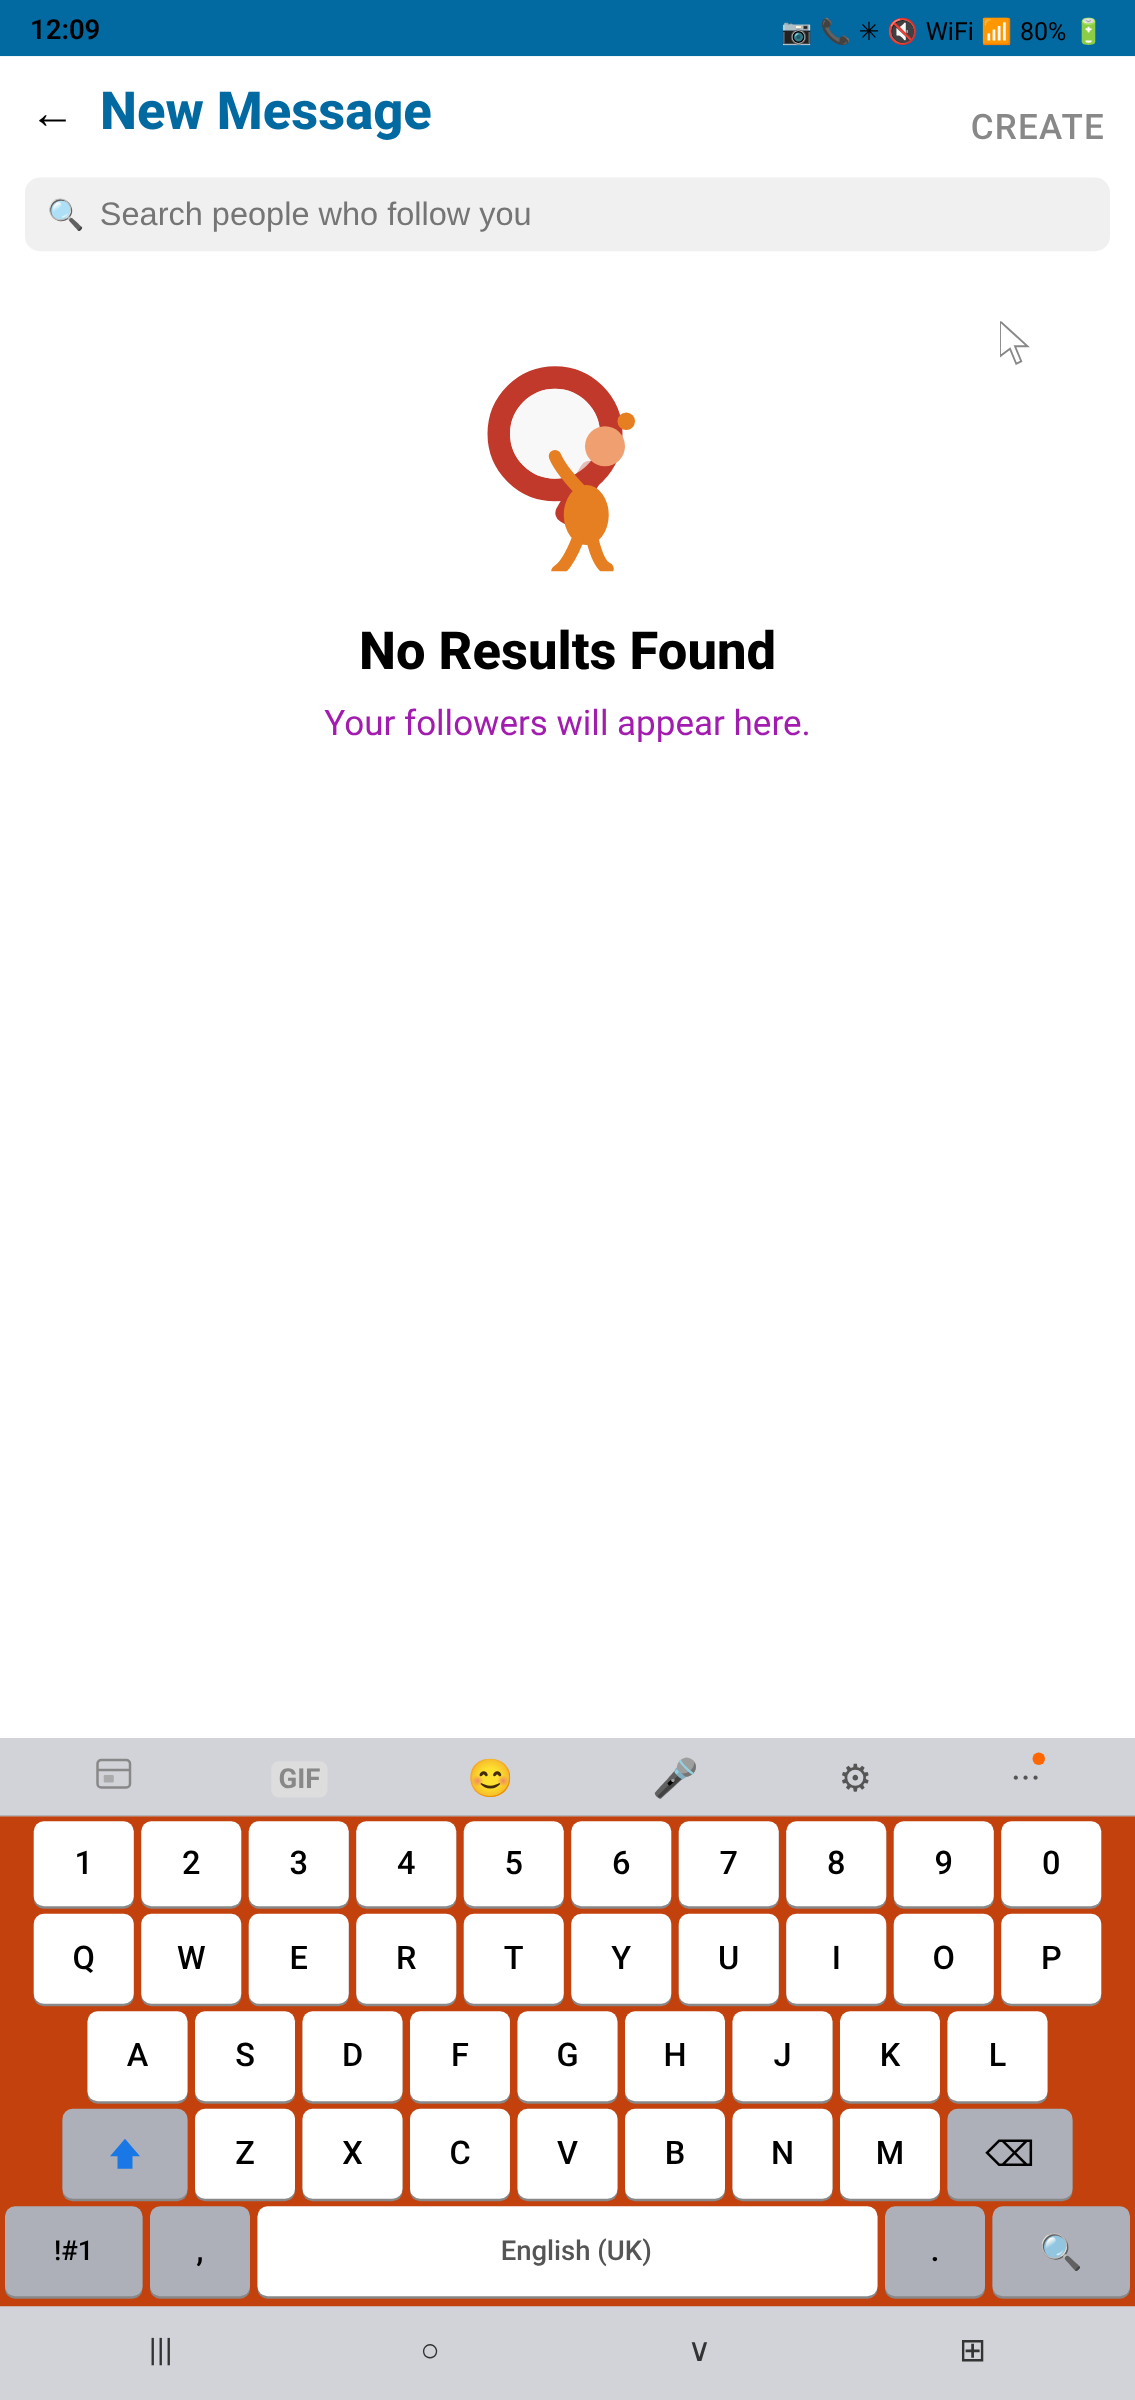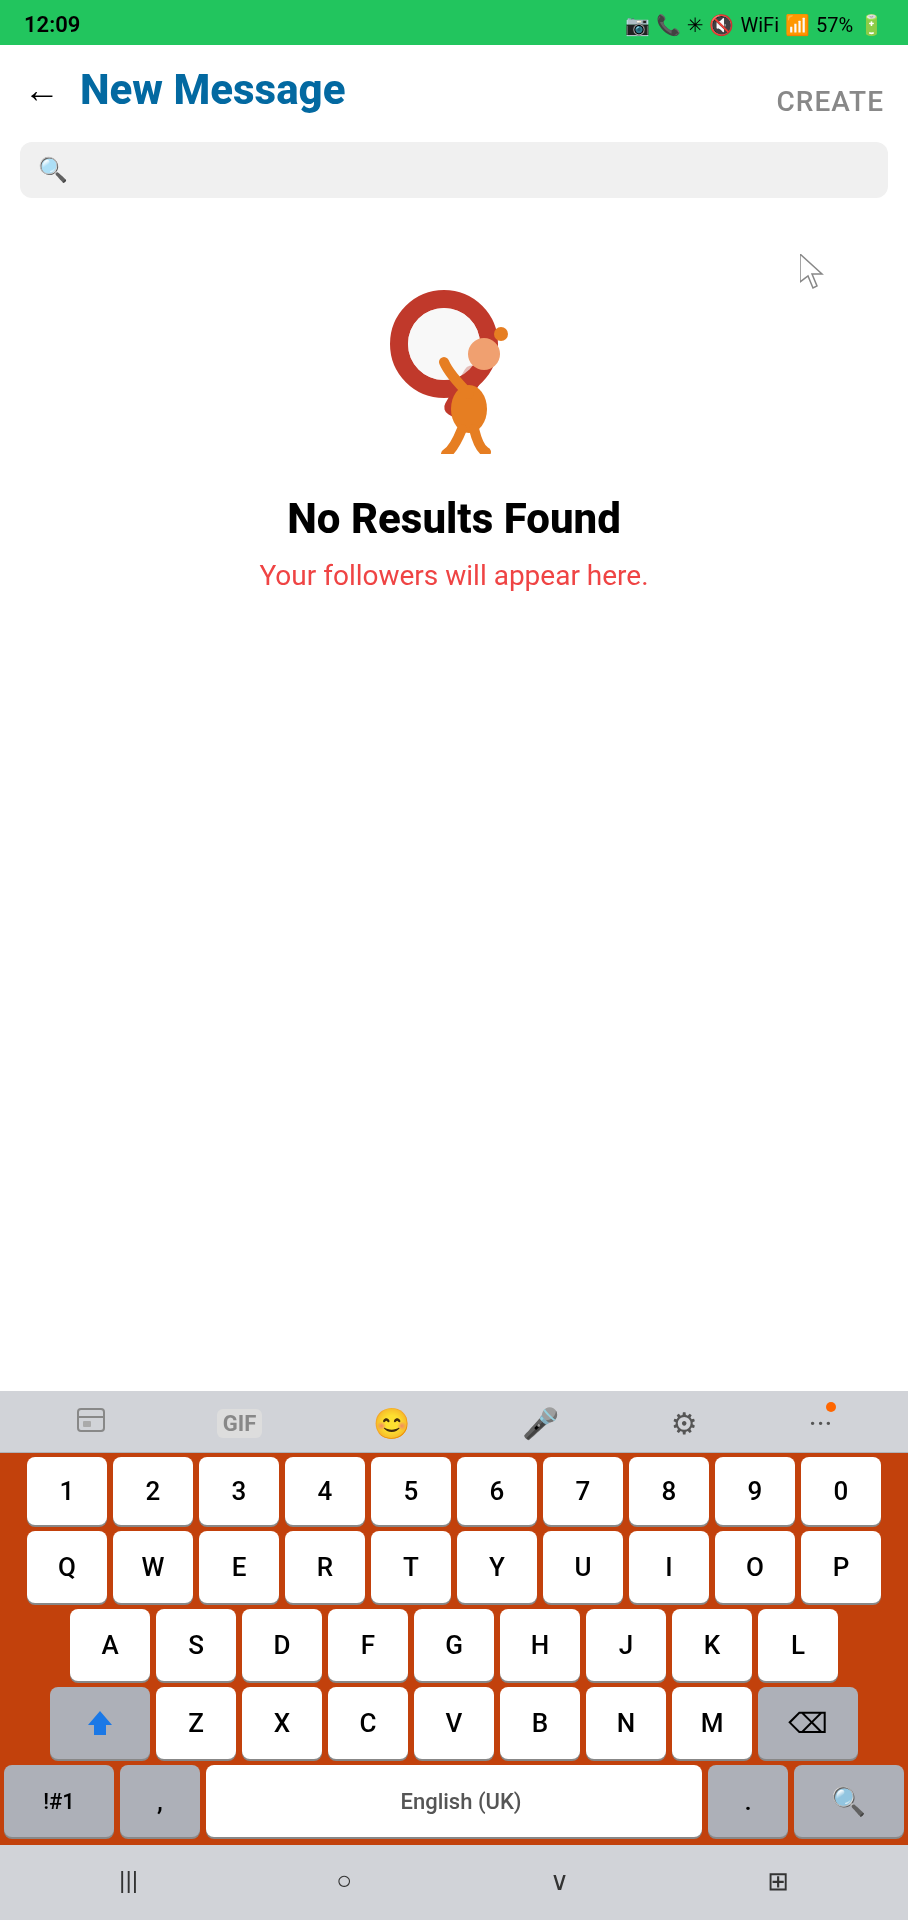--- a/index.html
+++ b/index.html
@@ -11,21 +11,21 @@
       background: #fff;
       overflow-x: hidden;
     }
 
     
     .status-bar {
       display: flex;
       justify-content: space-between;
       align-items: center;
       padding: 12px 24px 8px;
-      background: #22c55e;
+      background: #0369a1;
     }
     .status-left {
       font-size: 22px;
       font-weight: 600;
       color: #000;
     }
     .status-right {
       display: flex;
       align-items: center;
       gap: 8px;
@@ -109,21 +109,21 @@
     }
     .empty-title {
       font-size: 42px;
       font-weight: 800;
       color: #000;
       margin-bottom: 16px;
       text-align: right;
     }
     .empty-subtitle {
       font-size: 28px;
-      color: #ef4444;
+      color: #a21caf;
       text-align: center;
     }
 
     
     .keyboard {
       position: fixed;
       bottom: 0;
       left: 0;
       width: 908px;
       background: #c2410c;
@@ -248,35 +248,36 @@
 
 <div class="status-bar">
   <span class="status-left">12:09</span>
   <div class="status-right status-icons">
     <span>📷</span>
     <span>📞</span>
     <span>✳</span>
     <span>🔇</span>
     <span>WiFi</span>
     <span>📶</span>
-    <span>57%</span>
+    <span>80%</span>
     <span>🔋</span>
   </div>
 </div>
 
 <div class="header">
   <div class="header-left">
     <span class="back-btn">←</span>
     <span class="header-title">New Message</span>
   </div>
   <span class="create-btn">CREATE</span>
 </div>
 
 <div class="search-container">
   <span class="search-icon-wrap">🔍</span>
+  <input class="search-input" type="text" placeholder="Search people who follow you" style="">
 </div>
 
 <div class="empty-state" style="position:relative;">
 
   <svg class="illustration" viewBox="0 0 200 200" xmlns="http://www.w3.org/2000/svg">
 
     <rect x="100" y="110" width="20" height="55" rx="8" fill="#c0392b" transform="rotate(30 110 137)"></rect>
 
     <circle cx="90" cy="90" r="45" fill="none" stroke="#c0392b" stroke-width="18"></circle>
     <circle cx="90" cy="90" r="36" fill="#f5f5f5" opacity="0.7"></circle>

